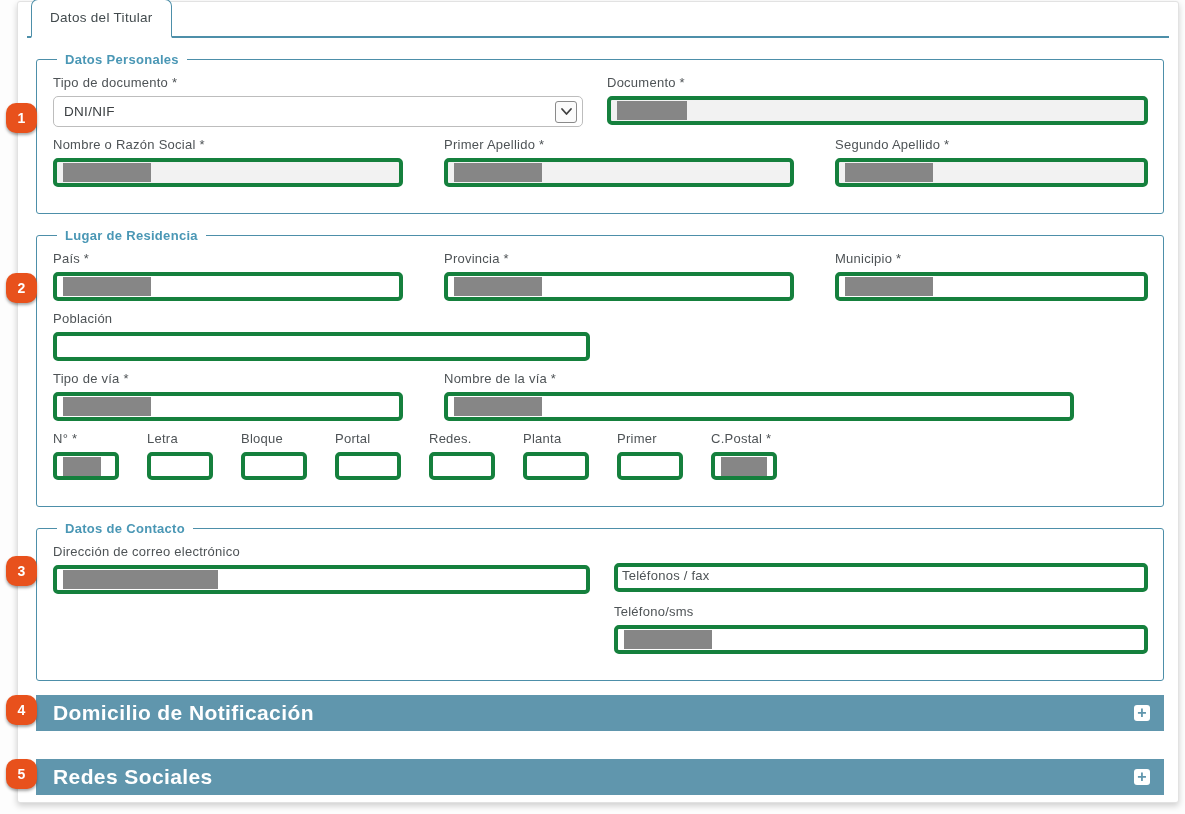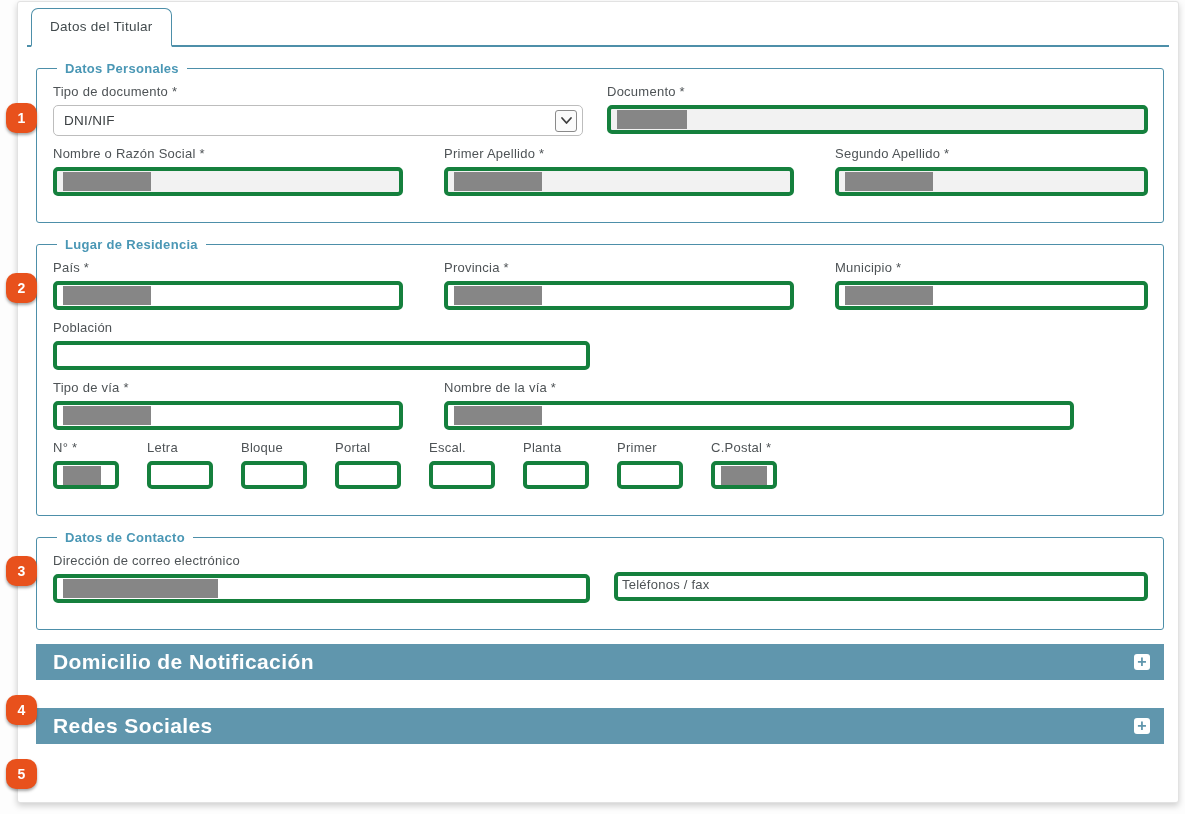--- a/index.html
+++ b/index.html
@@ -34,21 +34,21 @@
   .badge-1 { top: 101px; }
   .badge-2 { top: 271px; }
   .badge-3 { top: 554px; }
   .badge-4 { top: 693px; }
   .badge-5 { top: 757px; }
 
   
   .tabbar {
     position: relative;
     height: 35px;
-    margin: 10px 9px 0 9px;
+    margin: 1px 9px 0 9px;
     border-bottom: 2px solid #4d8fa9;
   }
   .tab {
     position: absolute;
     left: 4px; bottom: -2px;
     padding: 10px 18px 11px 18px;
     background: #fff;
     border: 1px solid #4d8fa9;
     border-bottom: 2px solid #ffffff;
     border-radius: 7px 7px 0 0;
@@ -304,21 +304,21 @@
         </div>
         <div class="field w66">
           <label>Bloque</label>
           <input class="input small" value="" style="">
         </div>
         <div class="field w66">
           <label>Portal</label>
           <input class="input small" value="" style="">
         </div>
         <div class="field w66">
-          <label>Escal.</label>
+          <label>Redes.</label>
           <input class="input small" value="" style="">
         </div>
         <div class="field w66">
           <label>Planta</label>
           <input class="input small" value="" style="">
         </div>
         <div class="field w66">
           <label>Primer</label>
           <input class="input small" value="" style="">
         </div>
@@ -338,20 +338,26 @@
         <div class="field w537">
           <label>Dirección de correo electrónico</label>
           <div class="input">
             <div class="redact rw155"></div>
           </div>
         </div>
         <div class="flex1">
           <div style="height:19px"></div>
           <div class="input">
             <span class="inner-text">Teléfonos / fax</span>
+          </div>
+          <div class="field" style="margin-top:12px">
+            <label>Teléfono/sms</label>
+            <div class="input">
+              <div class="redact rw88"></div>
+            </div>
           </div>
         </div>
       </div>
     </fieldset>
 
     <div class="collapse-bar">
       <span class="bar-title">Domicilio de Notificación</span>
       <span class="plus-btn">+</span>
     </div>
 

